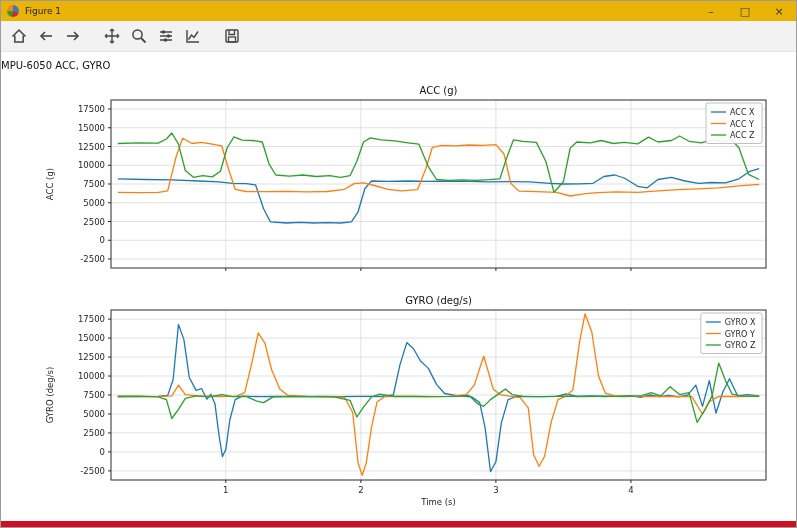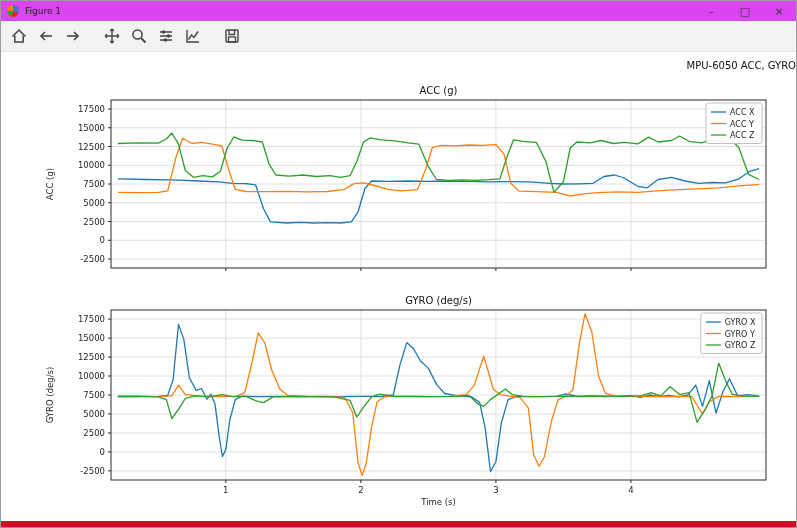--- a/index.html
+++ b/index.html
@@ -1,27 +1,27 @@
 <!DOCTYPE html>
 <html><head>
 <meta charset="utf-8">
 <style>
   html,body{margin:0;padding:0;}
   body{width:797px;height:528px;font-family:"DejaVu Sans",sans-serif;background:#fff;overflow:hidden;}
   .window{position:relative;width:797px;height:528px;box-sizing:border-box;border:1px solid #9b9b9b;background:#fff;display:flex;flex-direction:column;}
-  .titlebar{height:20px;background:#d946ef;display:flex;align-items:center;flex-shrink:0;justify-content:center;}
+  .titlebar{height:20px;background:#eab308;display:flex;align-items:center;flex-shrink:0;justify-content:center;}
   .app-icon{width:12px;height:12px;border-radius:50%;margin:0 6px 0 6px;
     background:conic-gradient(#3b7bbf 0 110deg,#d62728 110deg 190deg,#2ca02c 190deg 270deg,#ff7f0e 270deg 360deg);}
   .titlebar-title{font-size:9px;color:#222;flex:1;}
   .win-btn{width:34px;height:20px;display:flex;align-items:center;justify-content:center;font-size:11px;color:#333;cursor:default;}
   .toolbar{height:30px;background:#f2f2f2;display:flex;align-items:center;padding-left:6px;flex-shrink:0;border-bottom:1px solid #e3e3e3;}
   .tool-btn{width:24px;height:24px;display:flex;align-items:center;justify-content:center;border-radius:3px;margin-right:3px;}
   .tool-gap{margin-left:12px;}
   .figure{position:relative;flex:1;background:#ffffff;}
-  .suptitle{position:absolute;top:8px;left:0;width:100%;text-align:right;font-size:10px;color:#111;}
+  .suptitle{position:absolute;top:8px;left:0;width:100%;text-align:left;font-size:10px;color:#111;}
   .chart-box{position:absolute;left:40px;}
   #chart-box-0{top:32px;}
   #chart-box-1{top:242px;}
   .bottom-strip{position:absolute;left:0;bottom:0;width:100%;height:6px;background:#cc1126;}
   svg text{font-family:"DejaVu Sans",sans-serif;}
 </style>
 </head>
 <body>
 
 <div class="window">

